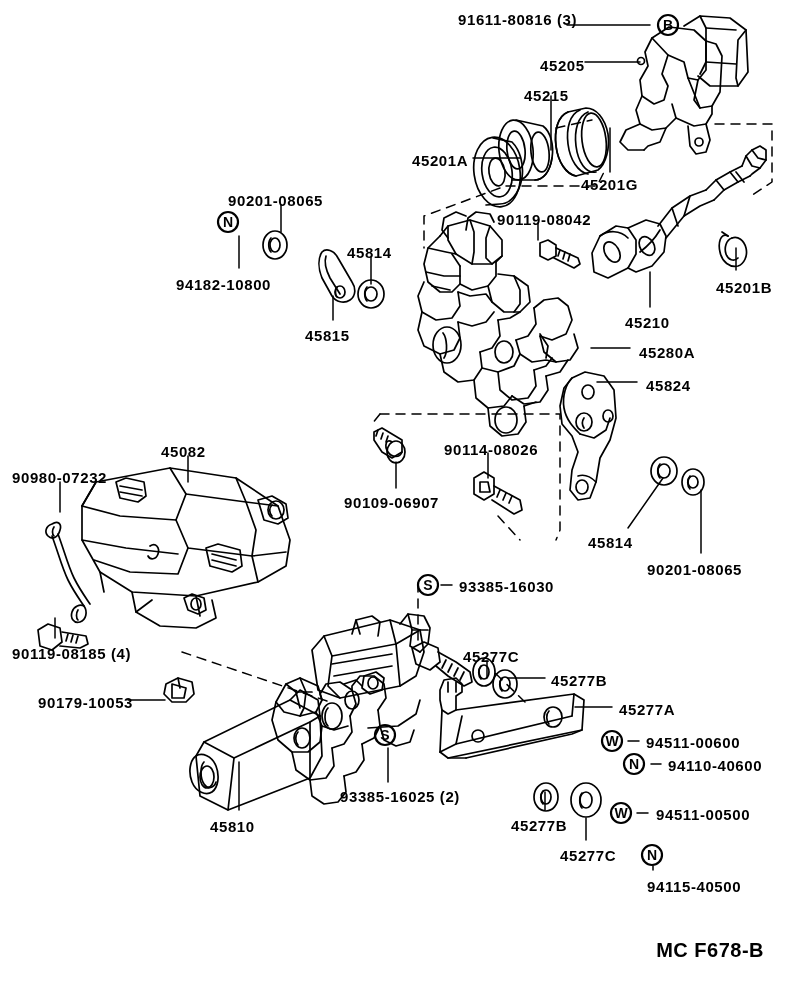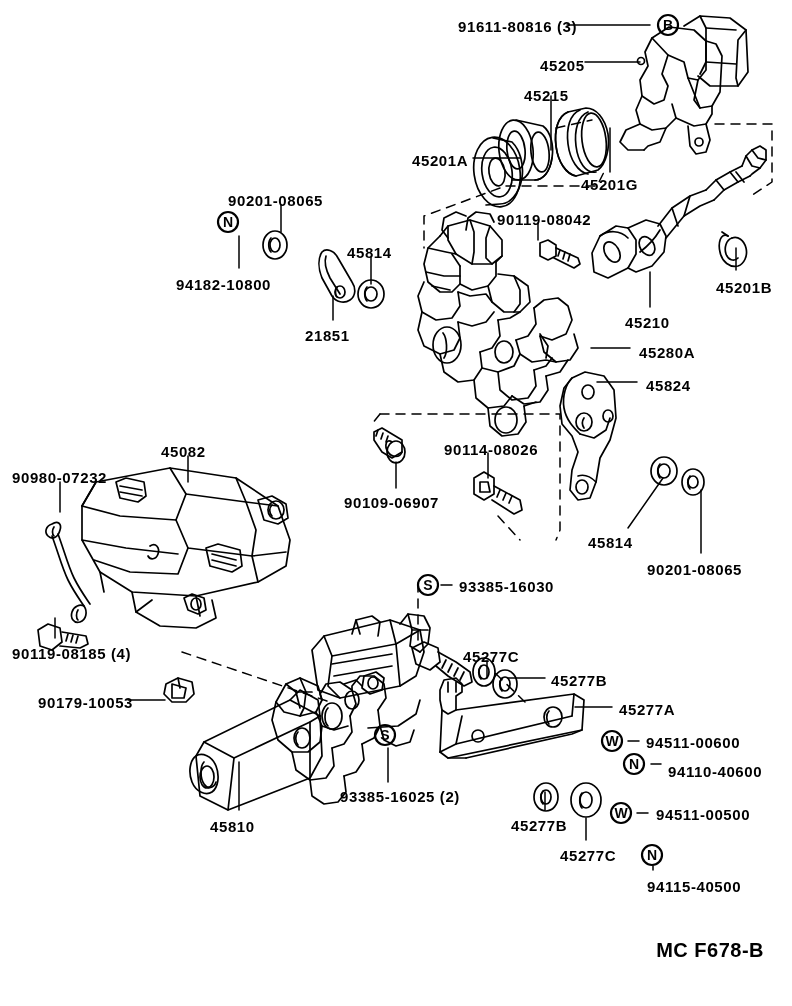--- a/index.html
+++ b/index.html
@@ -435,48 +435,48 @@
         <circle cx="621" cy="813" r="10" fill="none" stroke="#000" stroke-width="2.2"></circle>
         <text x="621" y="818" text-anchor="middle" font-family="&quot;Liberation Sans&quot;, sans-serif" font-size="14" font-weight="bold" fill="#000">W</text>
       </g>
       <g>
         <circle cx="652" cy="855" r="10" fill="none" stroke="#000" stroke-width="2.2"></circle>
         <text x="652" y="860" text-anchor="middle" font-family="&quot;Liberation Sans&quot;, sans-serif" font-size="14" font-weight="bold" fill="#000">N</text>
       </g>
     </svg>
 
   <div id="labels">
-      <div class="code" style="left: 458px; top: 18px;">91611-80816 (3)</div>
+      <div class="code" style="left: 458px; top: 11px;">91611-80816 (3)</div>
       <div class="code" style="left: 540px; top: 57px;">45205</div>
       <div class="code" style="left: 524px; top: 87px;">45215</div>
       <div class="code" style="left: 412px; top: 152px;">45201A</div>
       <div class="code" style="left: 581px; top: 176px;">45201G</div>
       <div class="code" style="left: 228px; top: 192px;">90201-08065</div>
       <div class="code" style="left: 347px; top: 244px;">45814</div>
       <div class="code" style="left: 176px; top: 276px;">94182-10800</div>
       <div class="code" style="left: 497px; top: 211px;">90119-08042</div>
       <div class="code" style="left: 716px; top: 279px;">45201B</div>
       <div class="code" style="left: 625px; top: 314px;">45210</div>
-      <div class="code" style="left: 305px; top: 327px;">21851</div>
+      <div class="code" style="left: 305px; top: 327px;">45815</div>
       <div class="code" style="left: 639px; top: 344px;">45280A</div>
       <div class="code" style="left: 646px; top: 377px;">45824</div>
       <div class="code" style="left: 161px; top: 443px;">45082</div>
       <div class="code" style="left: 444px; top: 441px;">90114-08026</div>
       <div class="code" style="left: 12px; top: 469px;">90980-07232</div>
       <div class="code" style="left: 344px; top: 494px;">90109-06907</div>
       <div class="code" style="left: 588px; top: 534px;">45814</div>
       <div class="code" style="left: 647px; top: 561px;">90201-08065</div>
       <div class="code" style="left: 459px; top: 578px;">93385-16030</div>
       <div class="code" style="left: 12px; top: 645px;">90119-08185 (4)</div>
       <div class="code" style="left: 463px; top: 648px;">45277C</div>
       <div class="code" style="left: 551px; top: 672px;">45277B</div>
       <div class="code" style="left: 38px; top: 694px;">90179-10053</div>
       <div class="code" style="left: 619px; top: 701px;">45277A</div>
       <div class="code" style="left: 646px; top: 734px;">94511-00600</div>
-      <div class="code" style="left: 668px; top: 757px; margin-top: 6px;">94110-40600</div>
+      <div class="code" style="left: 668px; top: 757px;">94110-40600</div>
       <div class="code" style="left: 340px; top: 788px; text-align: right;">93385-16025 (2)</div>
       <div class="code" style="left: 656px; top: 806px;">94511-00500</div>
       <div class="code" style="left: 210px; top: 818px;">45810</div>
       <div class="code" style="left: 511px; top: 817px;">45277B</div>
       <div class="code" style="left: 560px; top: 847px;">45277C</div>
       <div class="code" style="left: 600px; top: 878px; margin-left: 47px;">94115-40500</div>
     </div>
 
   <div id="footer">MC F678-B</div>
 

